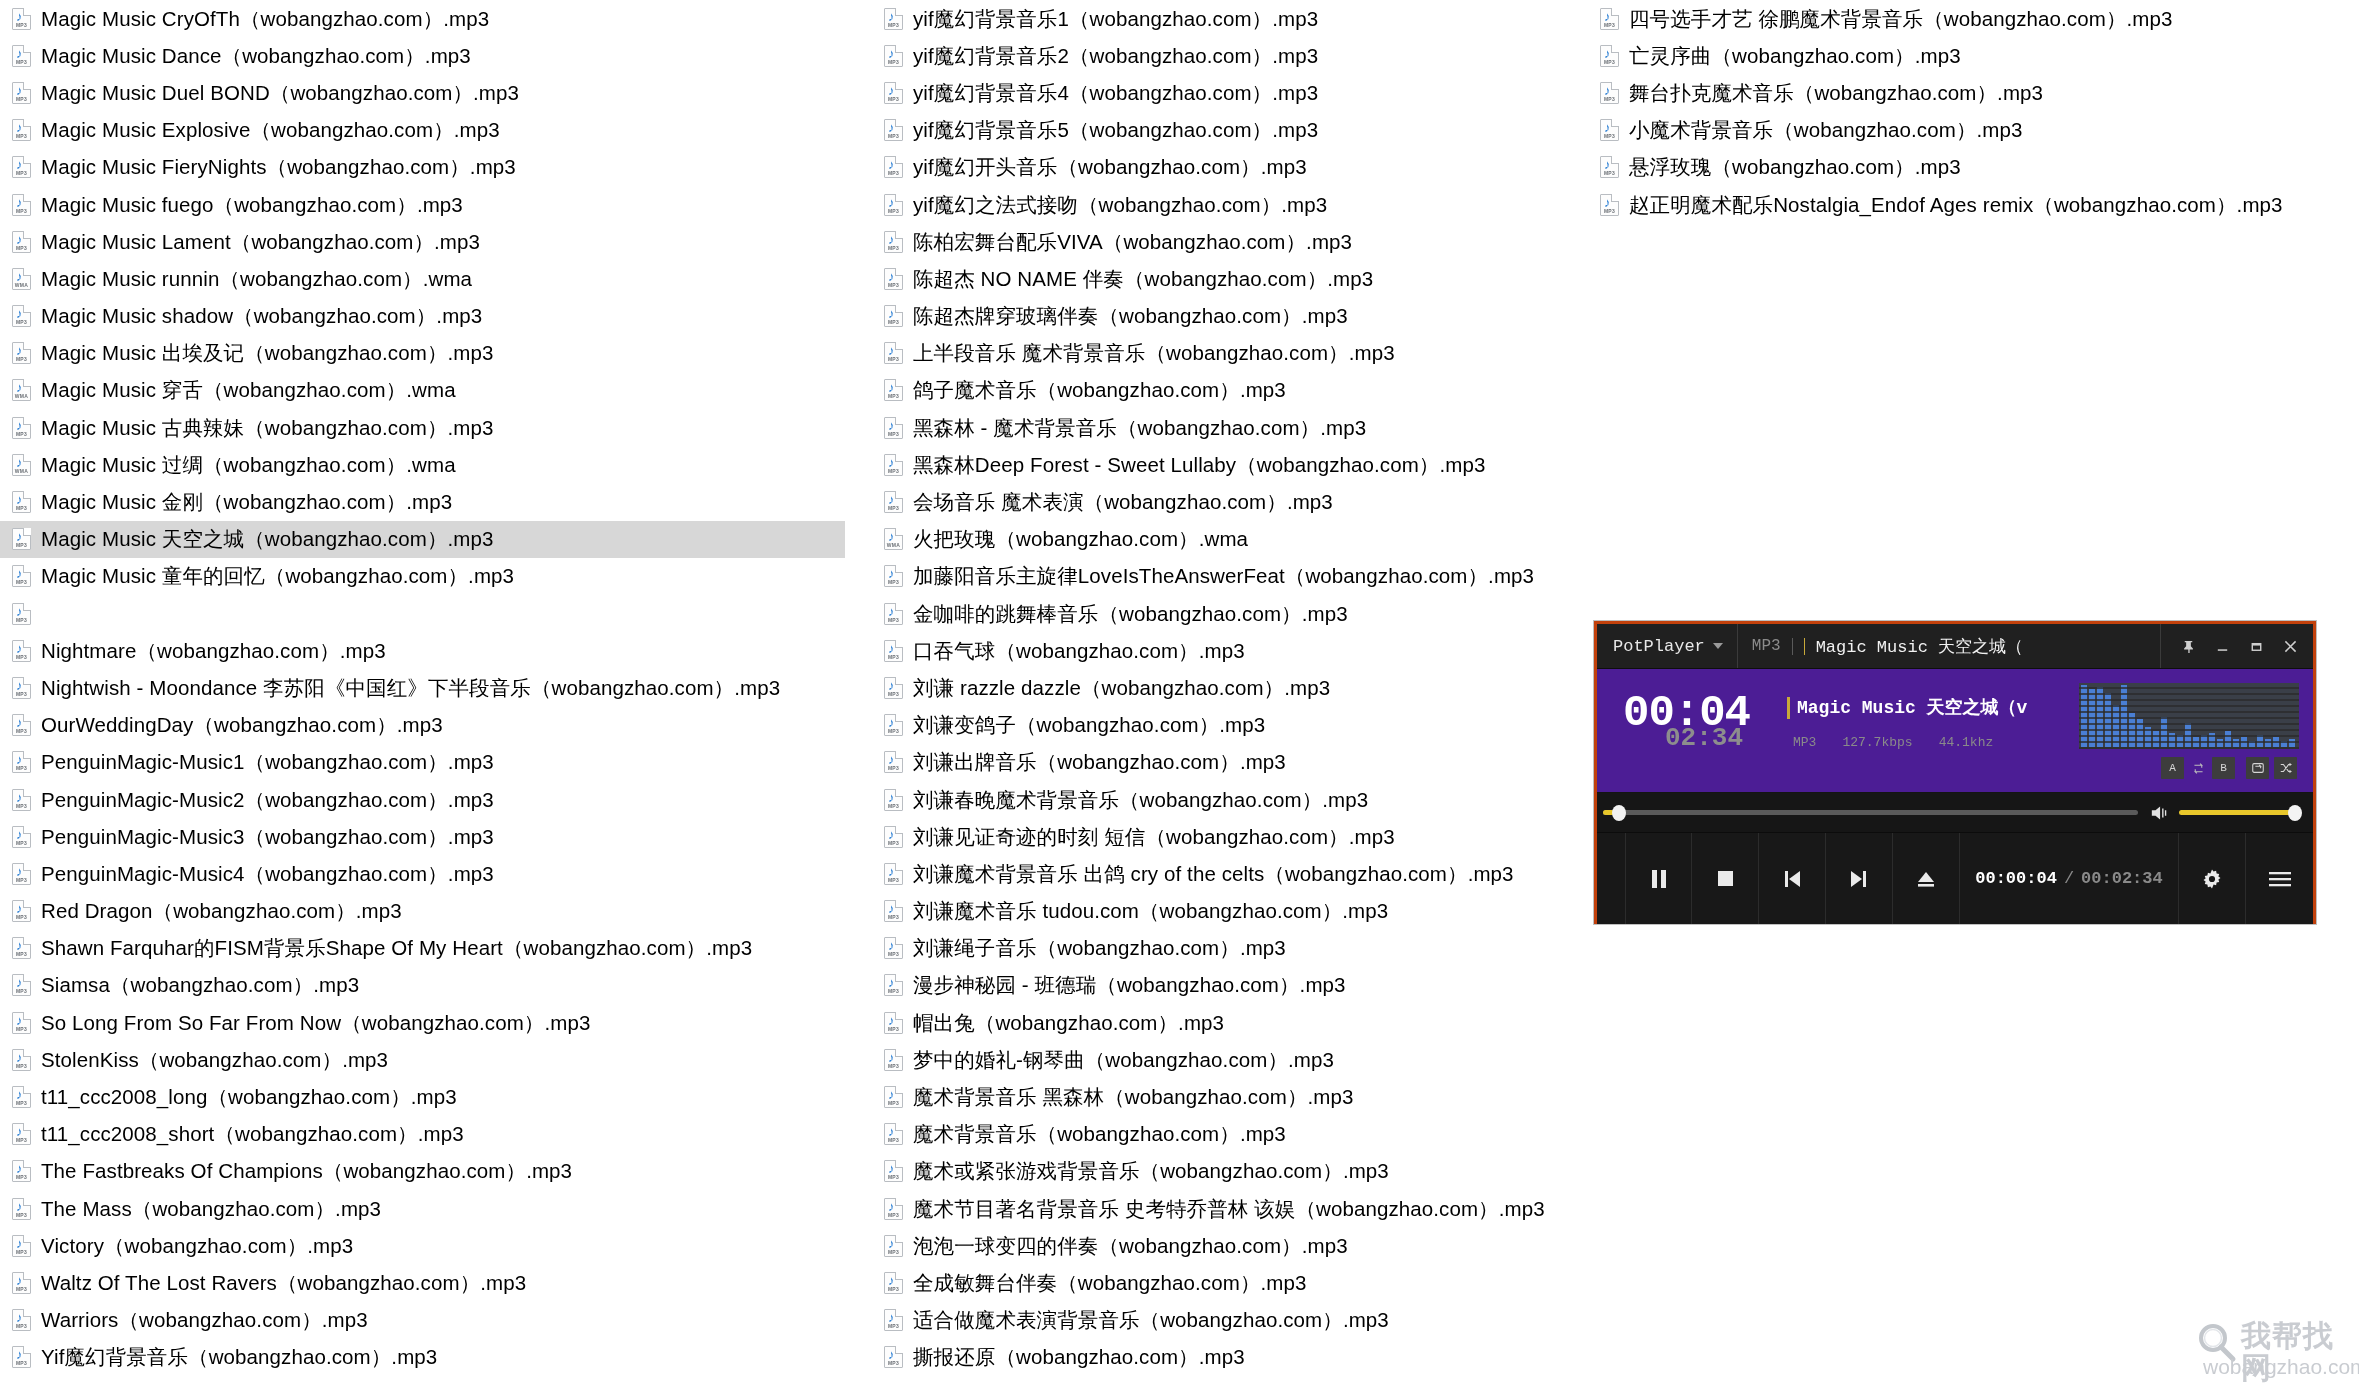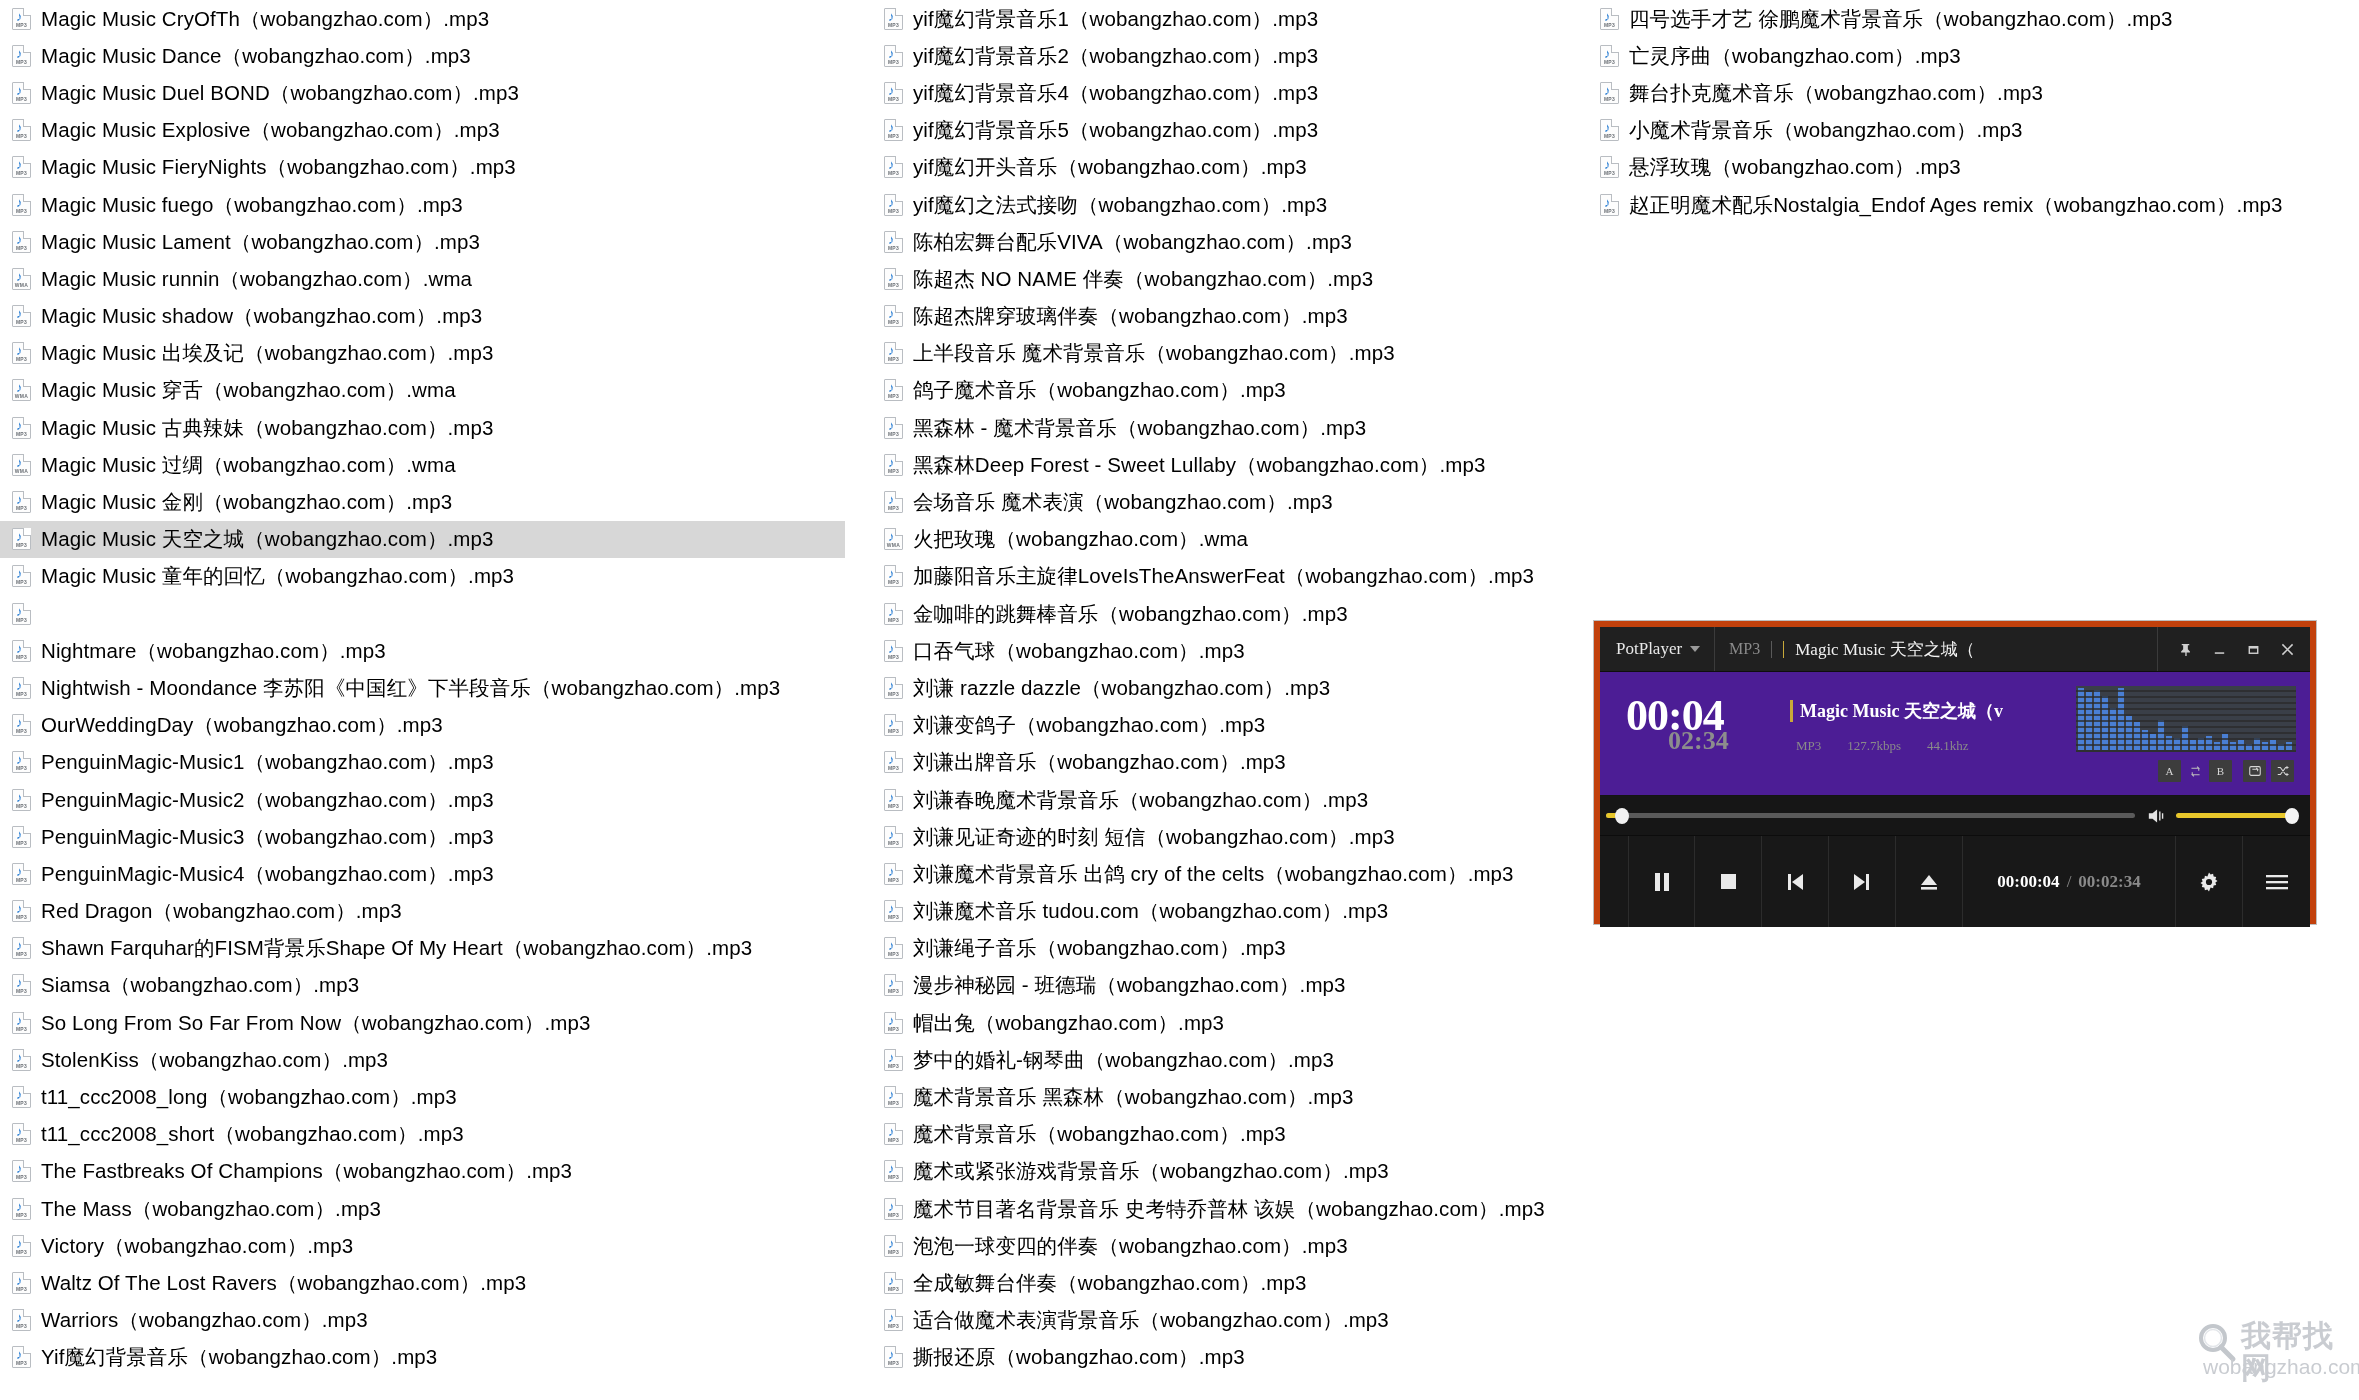--- a/index.html
+++ b/index.html
@@ -84,23 +84,23 @@
   }
 
   
   #potplayer {
     position: absolute;
     left: 1594px;
     top: 621px;
     width: 722px;
     height: 303px;
     background: #1b1b1b;
-    border: 6px solid #c2410c;
+    border: 3px solid #c2410c;
     color: #e6e6e6;
-    font-family: Liberation Serif, serif;
+    font-family: Liberation Mono, monospace;
     box-shadow: 0 0 0 1px rgba(0,0,0,0.25);
   }
 
   
   #pp-titlebar {
     display: flex;
     align-items: stretch;
     height: 45px;
     background: #202020;
     border-bottom: 1px solid #0e0e0e;

